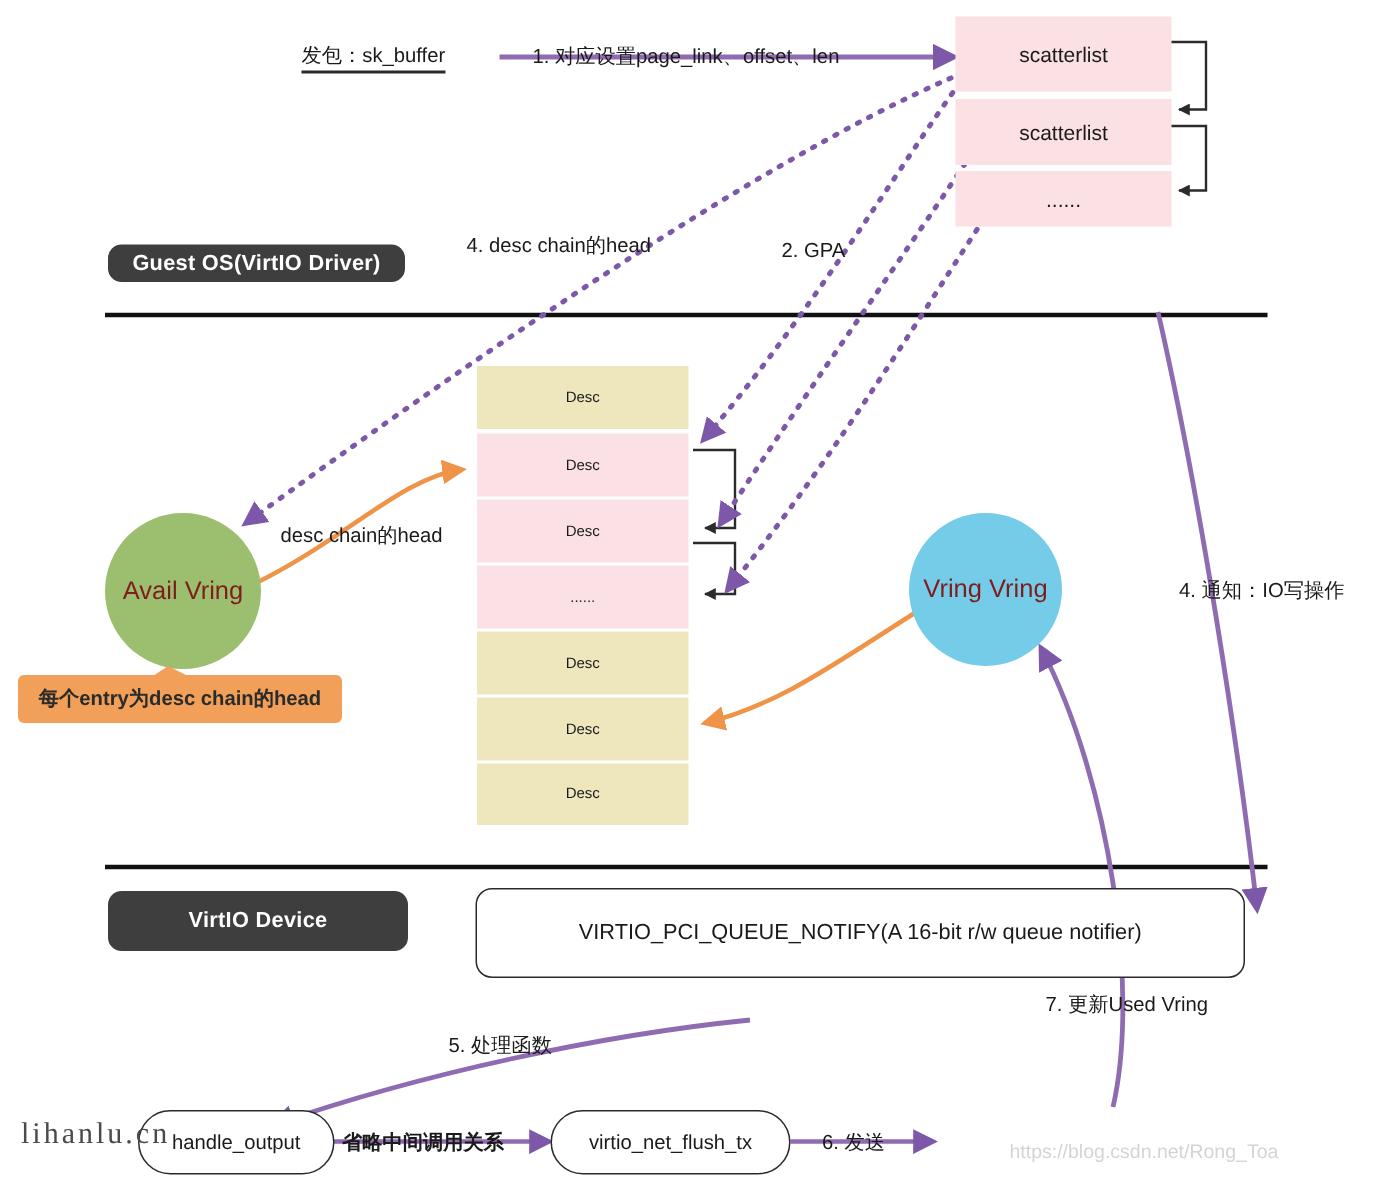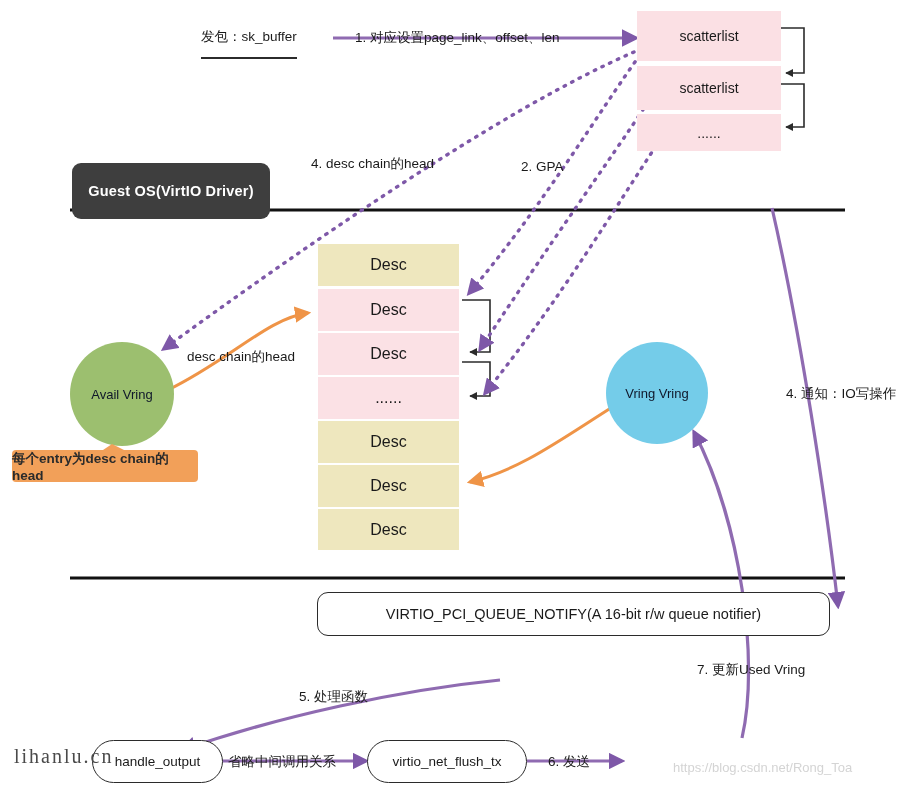--- a/index.html
+++ b/index.html
@@ -21,29 +21,29 @@
 
   
   .sl-box{
     background:#fbe0e4;display:flex;align-items:center;justify-content:center;
     font-size:14px;color:#1a1a1a;
   }
 
   
   .desc-row{
     display:flex;align-items:center;justify-content:center;
-    font-size:16px;color:#1a1a1a;
+    font-size:10px;color:#1a1a1a;
   }
   .desc-khaki{background:#eee7be;}
   .desc-pink{background:#fbe1e5;}
 
   
   .circle{
     border-radius:50%;display:flex;align-items:center;justify-content:center;
-    font-size:13px;color:#0f172a;
+    font-size:17px;color:#7f1d1d;
   }
   .c-green{background:#9cbf6f;}
   .c-blue{background:#74cce9;}
 
   
   .callout{
     background:#f2a059;color:#2b2b2b;border-radius:4px;
     display:flex;align-items:center;justify-content:center;
     font-size:13.5px;font-weight:bold;
   }
@@ -57,21 +57,21 @@
 
   
   .fn-box{
     border:1.3px solid #2b2b2b;border-radius:22px;background:#ffffff;
     display:flex;align-items:center;justify-content:center;
     font-size:13.5px;color:#1a1a1a;
   }
 
   
   .lbl{position:absolute;font-size:13.5px;color:#1a1a1a;white-space:nowrap;}
-  .lbl-u{border-bottom:2px solid #2b2b2b;padding-bottom:11px;}
+  .lbl-u{border-bottom:2px solid #2b2b2b;padding-bottom:1px;}
 
   
   .wm-left{
     position:absolute;font-family:"Liberation Serif","DejaVu Serif",serif;
     font-size:20px;color:#4a4a4a;letter-spacing:2px;white-space:nowrap;
   }
   .wm-right{
     position:absolute;font-size:13px;color:#d4d4d4;white-space:nowrap;
   }
 </style>
@@ -135,41 +135,42 @@
   <div class="node sl-box" style="left:637px;top:66px;width:144px;height:44px;">scatterlist</div>
   <div class="node sl-box" style="left:637px;top:114px;width:144px;height:37px;">......</div>
 
   <div class="lbl" style="left:521px;top:159px;">2. GPA</div>
   <div class="lbl" style="left:311px;top:155px;">4. desc chain的head</div>
   <div class="lbl" style="left:786px;top:385px;">4. 通知：IO写操作</div>
   <div class="lbl" style="left:299px;top:688px;">5. 处理函数</div>
   <div class="lbl" style="left:548px;top:753px;">6. 发送</div>
   <div class="lbl" style="left:697px;top:661px;">7. 更新Used Vring</div>
   <div class="lbl" style="left:187px;top:348px;text-align:center;">desc chain的head</div>
-  <div class="lbl" style="left:228px;top:753px;">省略中间调用关系</div>
+  <div class="lbl" style="left:228px;top:753px;font-weight:bold;">省略中间调用关系</div>
 
-  <div class="node pill" style="left:72px;top:163px;width:198px;height:56px;">Guest OS(VirtIO Driver)</div>
+  <div class="node pill" style="left:72px;top:163px;width:198px;height:25px;">Guest OS(VirtIO Driver)</div>
+  <div class="node pill" style="left:72px;top:594px;width:200px;height:40px;">VirtIO Device</div>
 
   <div class="node desc-row desc-khaki" style="left:318px;top:244px;width:141px;height:42px;">Desc</div>
   <div class="node desc-row desc-pink" style="left:318px;top:289px;width:141px;height:42px;">Desc</div>
   <div class="node desc-row desc-pink" style="left:318px;top:333px;width:141px;height:42px;">Desc</div>
   <div class="node desc-row desc-pink" style="left:318px;top:377px;width:141px;height:42px;">......</div>
   <div class="node desc-row desc-khaki" style="left:318px;top:421px;width:141px;height:42px;">Desc</div>
   <div class="node desc-row desc-khaki" style="left:318px;top:465px;width:141px;height:42px;">Desc</div>
   <div class="node desc-row desc-khaki" style="left:318px;top:509px;width:141px;height:41px;">Desc</div>
 
   <div class="node circle c-green" style="left:70px;top:342px;width:104px;height:104px;">Avail Vring</div>
   <div class="node circle c-blue" style="left:606px;top:342px;width:102px;height:102px;">Vring Vring</div>
 
   <svg class="layer" viewBox="0 0 917 793">
     <path d="M 112 444 L 128 452 L 100 452 Z" fill="#f2a059"></path>
   </svg>
-  <div class="node callout" style="left:12px;top:450px;width:186px;height:32px;">每个entry为desc chain的head</div>
+  <div class="node callout" style="left:12px;top:450px;width:216px;height:32px;">每个entry为desc chain的head</div>
 
-  <div class="node notify-bar" style="left:317px;top:592px;width:513px;height:44px;text-align:center;">VIRTIO_PCI_QUEUE_NOTIFY(A 16-bit r/w queue notifier)</div>
+  <div class="node notify-bar" style="left:317px;top:592px;width:513px;height:60px;text-align:center;">VIRTIO_PCI_QUEUE_NOTIFY(A 16-bit r/w queue notifier)</div>
 
   <div class="node fn-box" style="left:367px;top:740px;width:160px;height:43px;">virtio_net_flush_tx</div>
   <div class="node fn-box" style="left:92px;top:740px;width:131px;height:43px;">handle_output</div>
 
   <div class="wm-left" style="left:14px;top:745px;">lihanlu.cn</div>
   <div class="wm-right" style="left:673px;top:760px;">https://blog.csdn.net/Rong_Toa</div>
 
 </div>
 
 </body></html>

